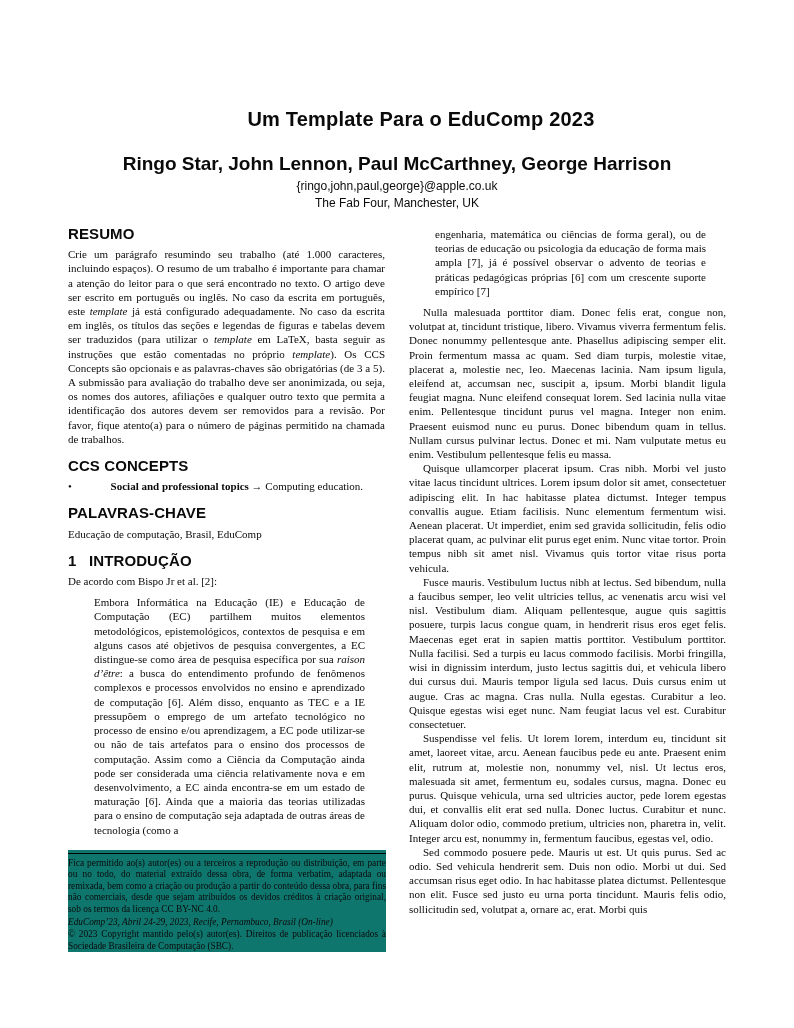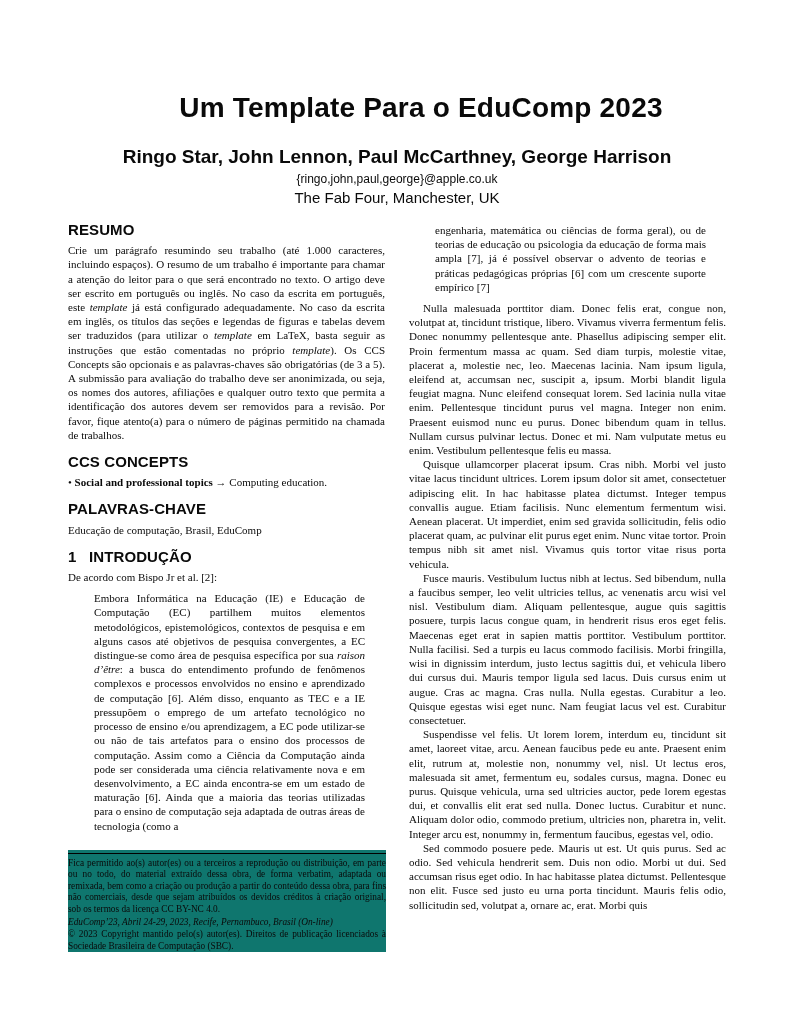--- a/index.html
+++ b/index.html
@@ -7,42 +7,42 @@
     position: relative;
     width: 794px;
     height: 1028px;
     background: #ffffff;
     overflow: hidden;
     font-family: "Liberation Serif", serif;
     color: #0a0a0a;
   }
   .header { padding-top: 92px; text-align: center; }
   .title {
-    margin: 0;
+    margin: 16px;
     font-family: "Liberation Sans", sans-serif;
-    font-size: 28px;
+    font-size: 20px;
     font-weight: 700;
     letter-spacing: 0.2px;
     padding-left: 48px;
   }
   .authors {
     margin-top: 22px;
     font-family: "Liberation Sans", sans-serif;
     font-size: 19px;
     font-weight: 600;
   }
   .email {
     margin-top: 4px;
     font-family: "Liberation Sans", sans-serif;
     font-size: 12px;
   }
   .affil {
     margin-top: 3px;
     font-family: "Liberation Sans", sans-serif;
-    font-size: 15px;
+    font-size: 12px;
   }
   .columns {
     display: flex;
     gap: 24px;
     padding: 0 68px;
     margin-top: 17px;
   }
   .col {
     width: 317px;
     font-size: 11px;
@@ -63,21 +63,21 @@
   h2.sec.first { margin-top: 0; }
   .secnum { display: inline-block; min-width: 21px; }
   .quote {
     margin-top: 7px;
     padding-left: 26px;
     padding-right: 20px;
   }
   .quote.quote-top { margin-top: 0; }
   .gap-top { margin-top: 7px !important; }
   .it { font-style: italic; }
-  .bd { font-weight: bold; }
+  .bd { font-weight: bold; margin-left: 36px; }
   .footnote {
     position: absolute;
     left: 68px;
     top: 850px;
     width: 318px;
     background: #0f766e;
     font-size: 9.3px;
     line-height: 11.4px;
     text-align: justify;
     padding-top: 3px;

